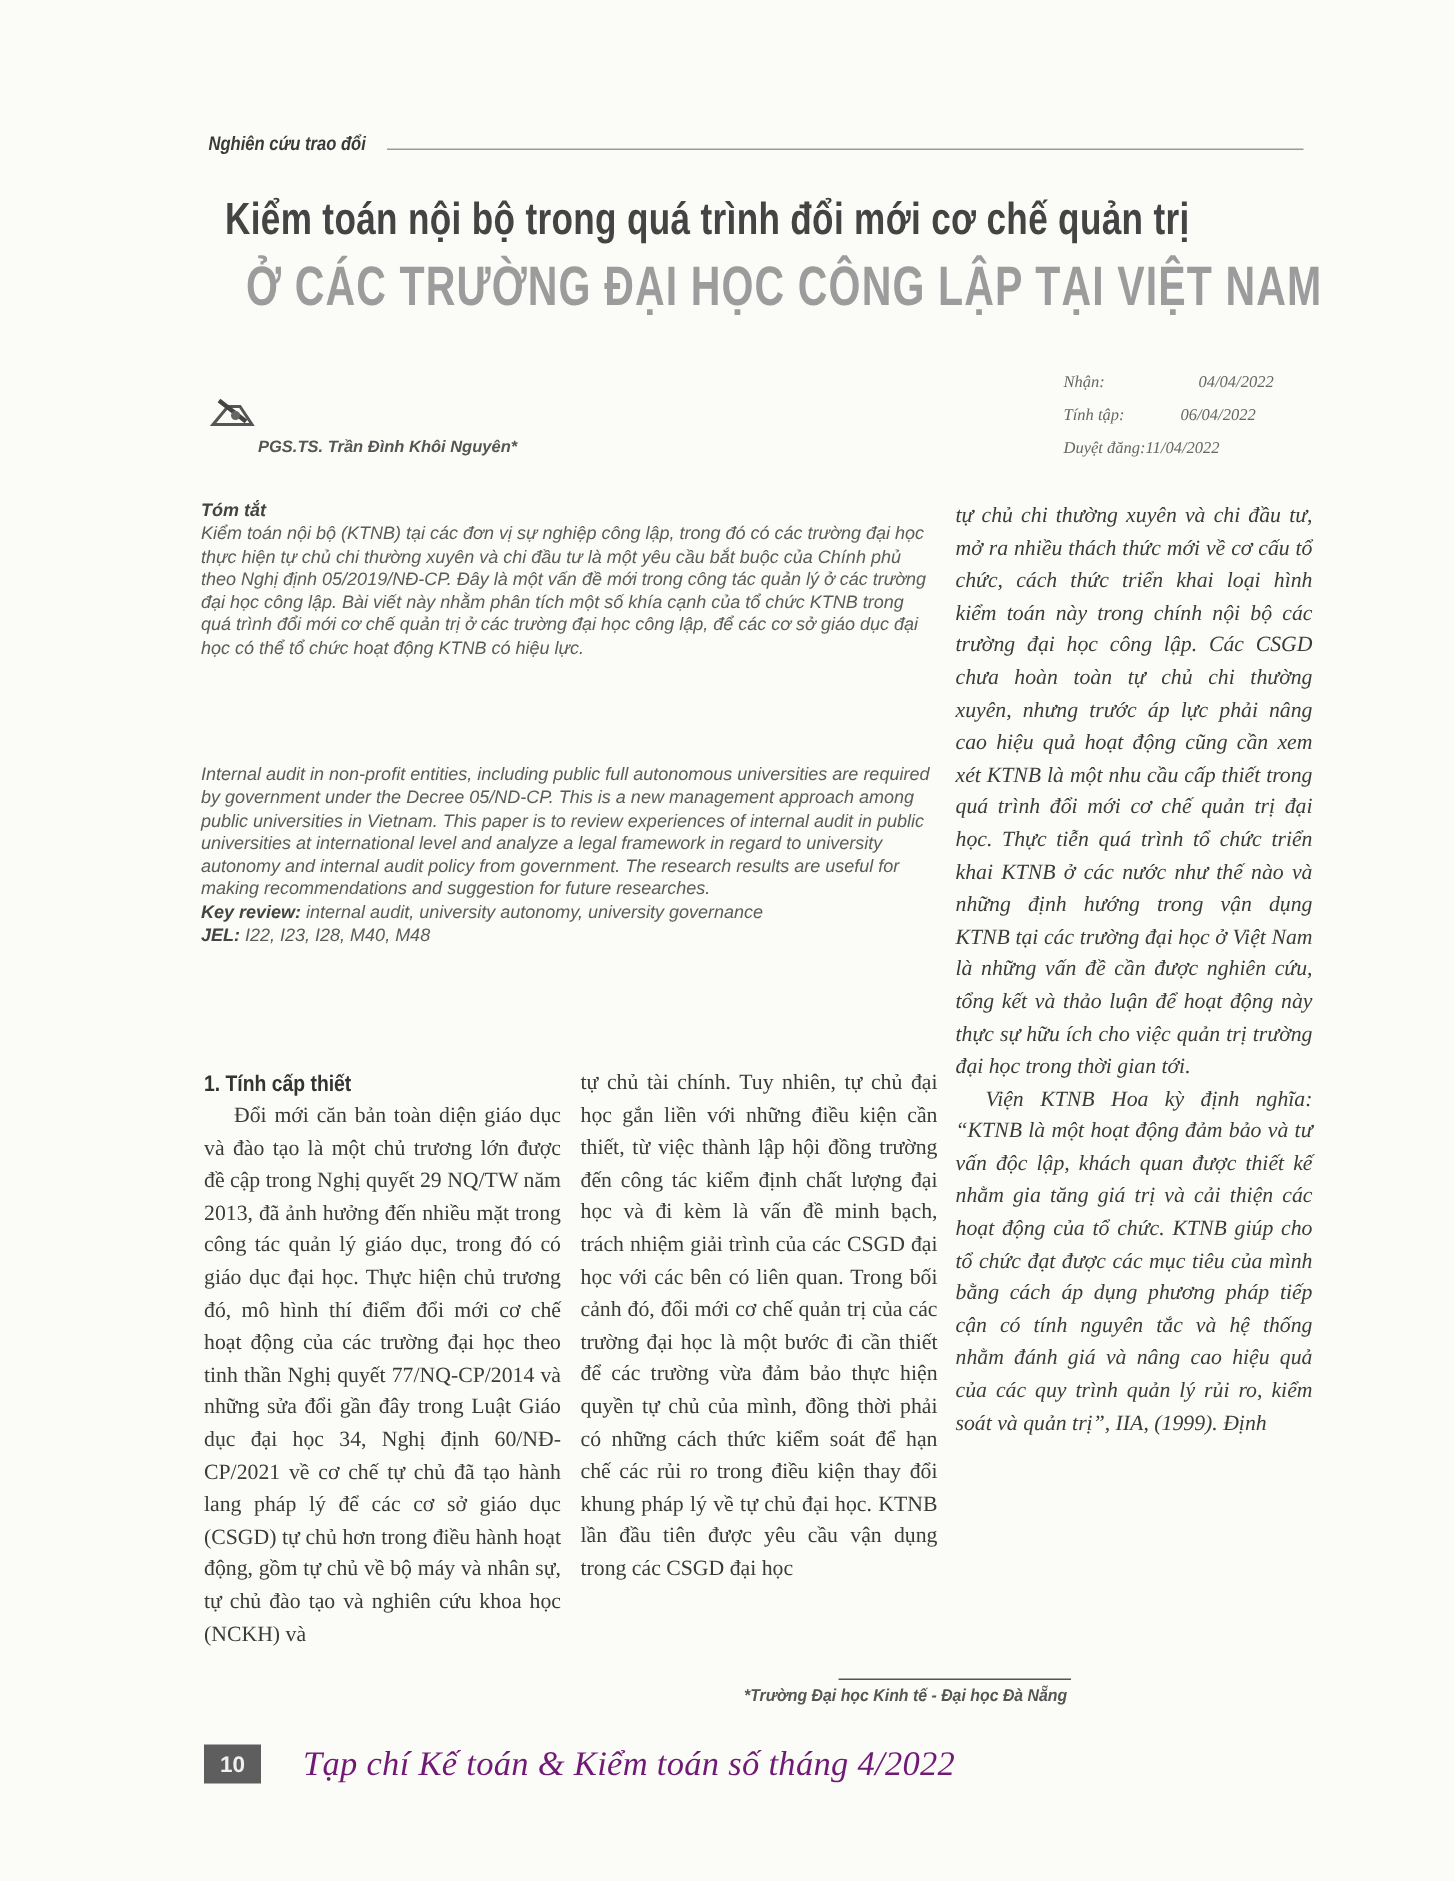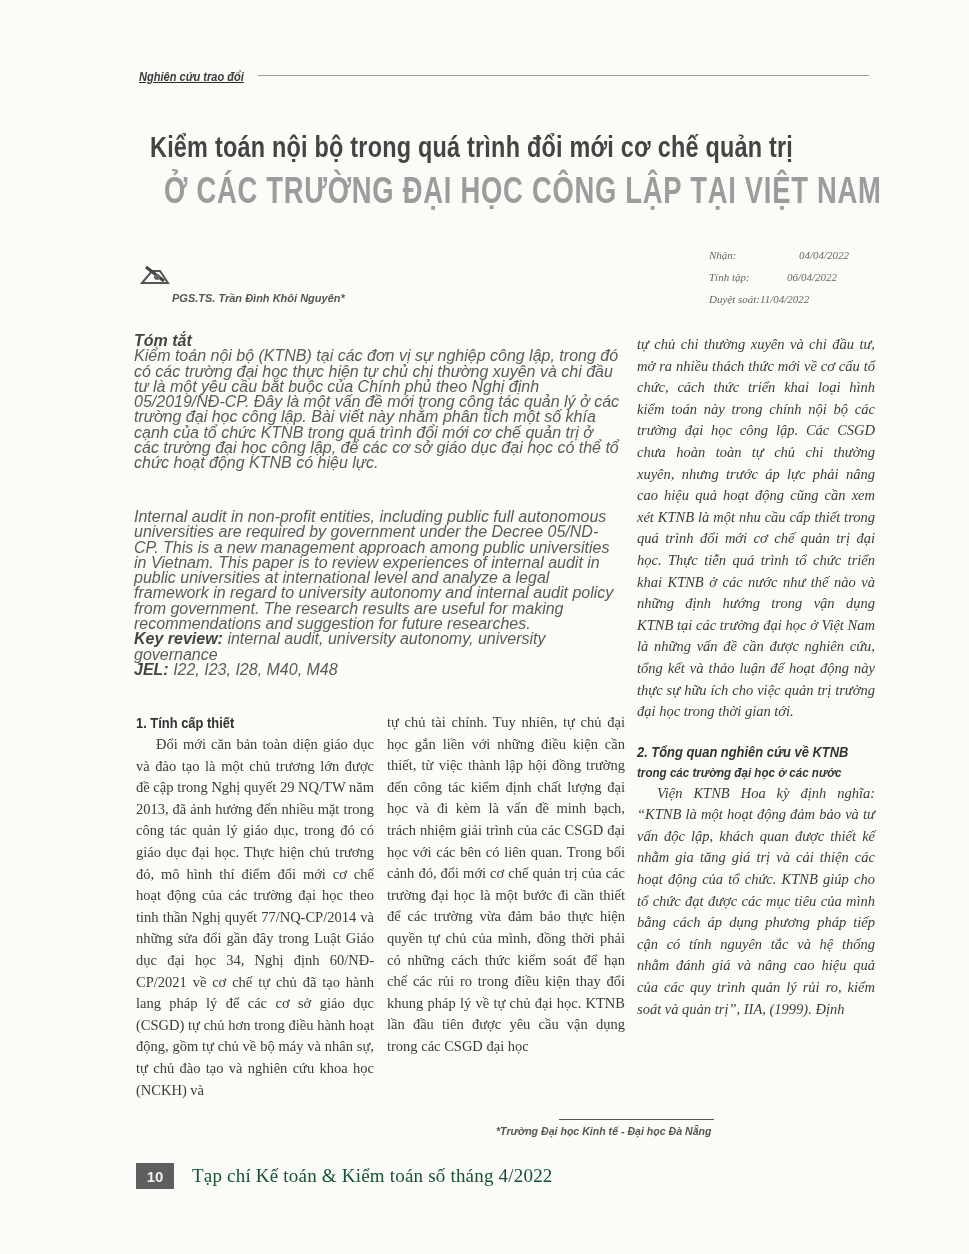--- a/index.html
+++ b/index.html
@@ -2,22 +2,22 @@
 <html><head>
   <meta charset="utf-8">
   <style>
     html, body { margin: 0; padding: 0; }
     body {
       width: 969px; height: 1254px; background: #fbfbf8; position: relative;
       overflow: hidden; color: #2b2b2b;
       font-family: "Liberation Serif", serif;
     }
     .section-tag {
-      position: absolute; left: 139px; top: 69px; right: 100px;
-      display: flex; align-items: center; gap: 8px; text-decoration: underline;
+      position: absolute; left: 139px; top: 88px; right: 100px;
+      display: flex; align-items: flex-end; gap: 8px;
     }
     .section-tag .label {
       font-family: "Liberation Sans", sans-serif; font-weight: bold; font-style: italic;
       font-size: 13px; color: #3a3a3a; transform: scaleX(0.85); transform-origin: left;
       white-space: nowrap;
     }
     .section-tag .rule { flex: 1; border-bottom: 1px solid #9a9a9a; margin-bottom: 3px; margin-left: -12px; }
 
     .title1 {
       position: absolute; left: 150px; top: 130px; width: 720px;
@@ -44,21 +44,21 @@
       position: absolute; left: 709px; top: 244px; width: 170px;
       font-family: "Liberation Serif", serif; font-style: italic; font-size: 11px; color: #666;
       line-height: 22px;
     }
     .dates .row { display: flex; }
     .dates .k { width: 90px; }
     .dates .k.wide { width: auto; }
 
     .abstract-block {
       position: absolute; left: 134px; width: 488px;
-      font-family: "Liberation Sans", sans-serif; font-style: italic; font-size: 16px;
+      font-family: "Liberation Sans", sans-serif; font-style: italic; font-size: 12px;
       color: #5b5b5b; line-height: 15.3px;
     }
     .abstract-block .head { font-weight: bold; color: #444; }
     .abstract-block .kw { font-weight: bold; color: #444; }
     #vi-abstract { top: 333px; }
     #en-abstract { top: 509px; }
 
     .col {
       position: absolute; width: 238px; font-family: "Liberation Serif", serif;
       font-size: 14.5px; line-height: 21.6px; color: #3b3b3b; text-align: justify;
@@ -78,28 +78,28 @@
 
     .footnote-rule {
       position: absolute; left: 559px; top: 1119px; width: 155px; border-top: 1px solid #555;
     }
     .footnote {
       position: absolute; left: 496px; top: 1125px;
       font-family: "Liberation Sans", sans-serif; font-style: italic; font-weight: bold;
       font-size: 11.5px; color: #555; transform: scaleX(0.92); transform-origin: left; white-space: nowrap;
     }
 
-    .footer { position: absolute; left: 136px; top: 1163px; display: flex; align-items: center; gap: 18px; }
+    .footer { position: absolute; left: 136px; top: 1163px; display: flex; align-items: center; gap: 28px; }
     .pagenum {
       width: 38px; height: 26px; background: #5e5e5e; color: #f0f0f0;
       font-family: "Liberation Sans", sans-serif; font-weight: bold; font-size: 15px;
       display: flex; align-items: center; justify-content: center;
     }
     .journal {
-      font-family: "Liberation Serif", serif; font-size: 19px; color: #14532d;
+      font-family: "Liberation Serif", serif; font-style: italic; font-size: 23px; color: #701a75;
       letter-spacing: 0.2px;
     }
   </style>
 </head>
 <body>
 
 <div class="section-tag">
   <span class="label">Nghiên cứu trao đổi</span>
   <span class="rule"></span>
 </div>
@@ -119,21 +119,21 @@
 <div class="dates">
   <div class="row">
     <span class="k">Nhận:</span>
     <span>04/04/2022</span>
   </div>
   <div class="row">
     <span class="k" style="width:78px">Tính tập:</span>
     <span>06/04/2022</span>
   </div>
   <div class="row">
-    <span class="k wide">Duyệt soát:</span>
+    <span class="k wide">Duyệt đăng:</span>
     <span>11/04/2022</span>
   </div>
 </div>
 
 <div class="abstract-block" id="vi-abstract">
   <div class="head">Tóm tắt</div>
   <div>Kiểm toán nội bộ (KTNB) tại các đơn vị sự nghiệp công lập, trong đó có các trường đại học thực hiện tự chủ chi thường xuyên và chi đầu tư là một yêu cầu bắt buộc của Chính phủ theo Nghị định 05/2019/NĐ-CP. Đây là một vấn đề mới trong công tác quản lý ở các trường đại học công lập. Bài viết này nhằm phân tích một số khía cạnh của tổ chức KTNB trong quá trình đổi mới cơ chế quản trị ở các trường đại học công lập, để các cơ sở giáo dục đại học có thể tổ chức hoạt động KTNB có hiệu lực.</div>
 </div>
 
 <div class="abstract-block" id="en-abstract">
@@ -152,24 +152,20 @@
   <div class="heading">1. Tính cấp thiết</div>
   <p class="indent">Đổi mới căn bản toàn diện giáo dục và đào tạo là một chủ trương lớn được đề cập trong Nghị quyết 29 NQ/TW năm 2013, đã ảnh hưởng đến nhiều mặt trong công tác quản lý giáo dục, trong đó có giáo dục đại học. Thực hiện chủ trương đó, mô hình thí điểm đổi mới cơ chế hoạt động của các trường đại học theo tinh thần Nghị quyết 77/NQ-CP/2014 và những sửa đổi gần đây trong Luật Giáo dục đại học 34, Nghị định 60/NĐ-CP/2021 về cơ chế tự chủ đã tạo hành lang pháp lý để các cơ sở giáo dục (CSGD) tự chủ hơn trong điều hành hoạt động, gồm tự chủ về bộ máy và nhân sự, tự chủ đào tạo và nghiên cứu khoa học (NCKH) và</p>
 </div>
 
 <div class="col" id="col2">
   <p>tự chủ tài chính. Tuy nhiên, tự chủ đại học gắn liền với những điều kiện cần thiết, từ việc thành lập hội đồng trường đến công tác kiểm định chất lượng đại học và đi kèm là vấn đề minh bạch, trách nhiệm giải trình của các CSGD đại học với các bên có liên quan. Trong bối cảnh đó, đổi mới cơ chế quản trị của các trường đại học là một bước đi cần thiết để các trường vừa đảm bảo thực hiện quyền tự chủ của mình, đồng thời phải có những cách thức kiểm soát để hạn chế các rủi ro trong điều kiện thay đổi khung pháp lý về tự chủ đại học. KTNB lần đầu tiên được yêu cầu vận dụng trong các CSGD đại học</p>
 </div>
 
 <div class="col" id="col3">
   <p>tự chủ chi thường xuyên và chi đầu tư, mở ra nhiều thách thức mới về cơ cấu tổ chức, cách thức triển khai loại hình kiểm toán này trong chính nội bộ các trường đại học công lập. Các CSGD chưa hoàn toàn tự chủ chi thường xuyên, nhưng trước áp lực phải nâng cao hiệu quả hoạt động cũng cần xem xét KTNB là một nhu cầu cấp thiết trong quá trình đổi mới cơ chế quản trị đại học. Thực tiễn quá trình tổ chức triển khai KTNB ở các nước như thế nào và những định hướng trong vận dụng KTNB tại các trường đại học ở Việt Nam là những vấn đề cần được nghiên cứu, tổng kết và thảo luận để hoạt động này thực sự hữu ích cho việc quản trị trường đại học trong thời gian tới.</p>
-  <div class="heading-wrap">
-    <div class="heading">2. Tổng quan nghiên cứu về KTNB</div>
-    <div class="heading sub">trong các trường đại học ở các nước</div>
-  </div>
   <p class="indent">Viện KTNB Hoa kỳ định nghĩa: “KTNB là một hoạt động đảm bảo và tư vấn độc lập, khách quan được thiết kế nhằm gia tăng giá trị và cải thiện các hoạt động của tổ chức. KTNB giúp cho tổ chức đạt được các mục tiêu của mình bằng cách áp dụng phương pháp tiếp cận có tính nguyên tắc và hệ thống nhằm đánh giá và nâng cao hiệu quả của các quy trình quản lý rủi ro, kiểm soát và quản trị”, IIA, (1999). Định</p>
 </div>
 
 <div class="footnote-rule"></div>
 <div class="footnote">*Trường Đại học Kinh tế - Đại học Đà Nẵng</div>
 
 <div class="footer">
   <div class="pagenum">10</div>
   <div class="journal">Tạp chí Kế toán &amp; Kiểm toán số tháng 4/2022</div>
 </div>

